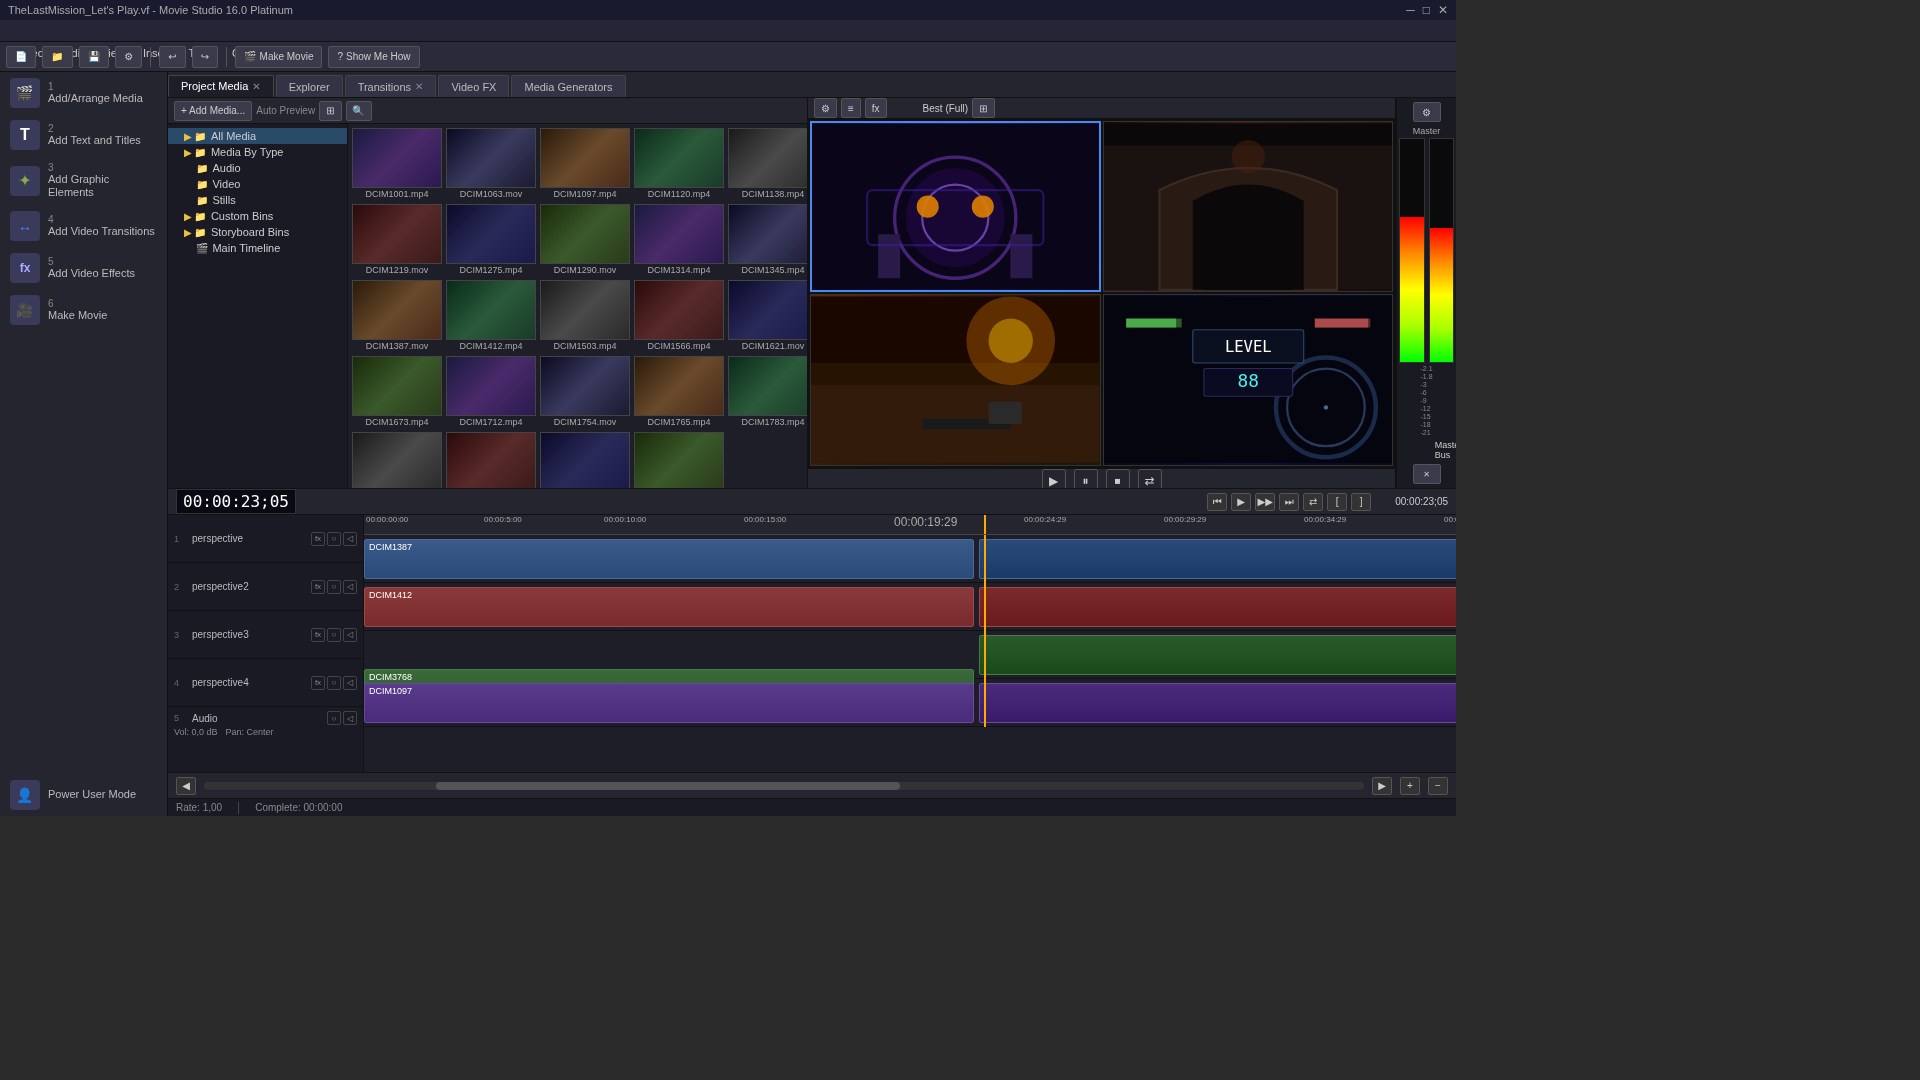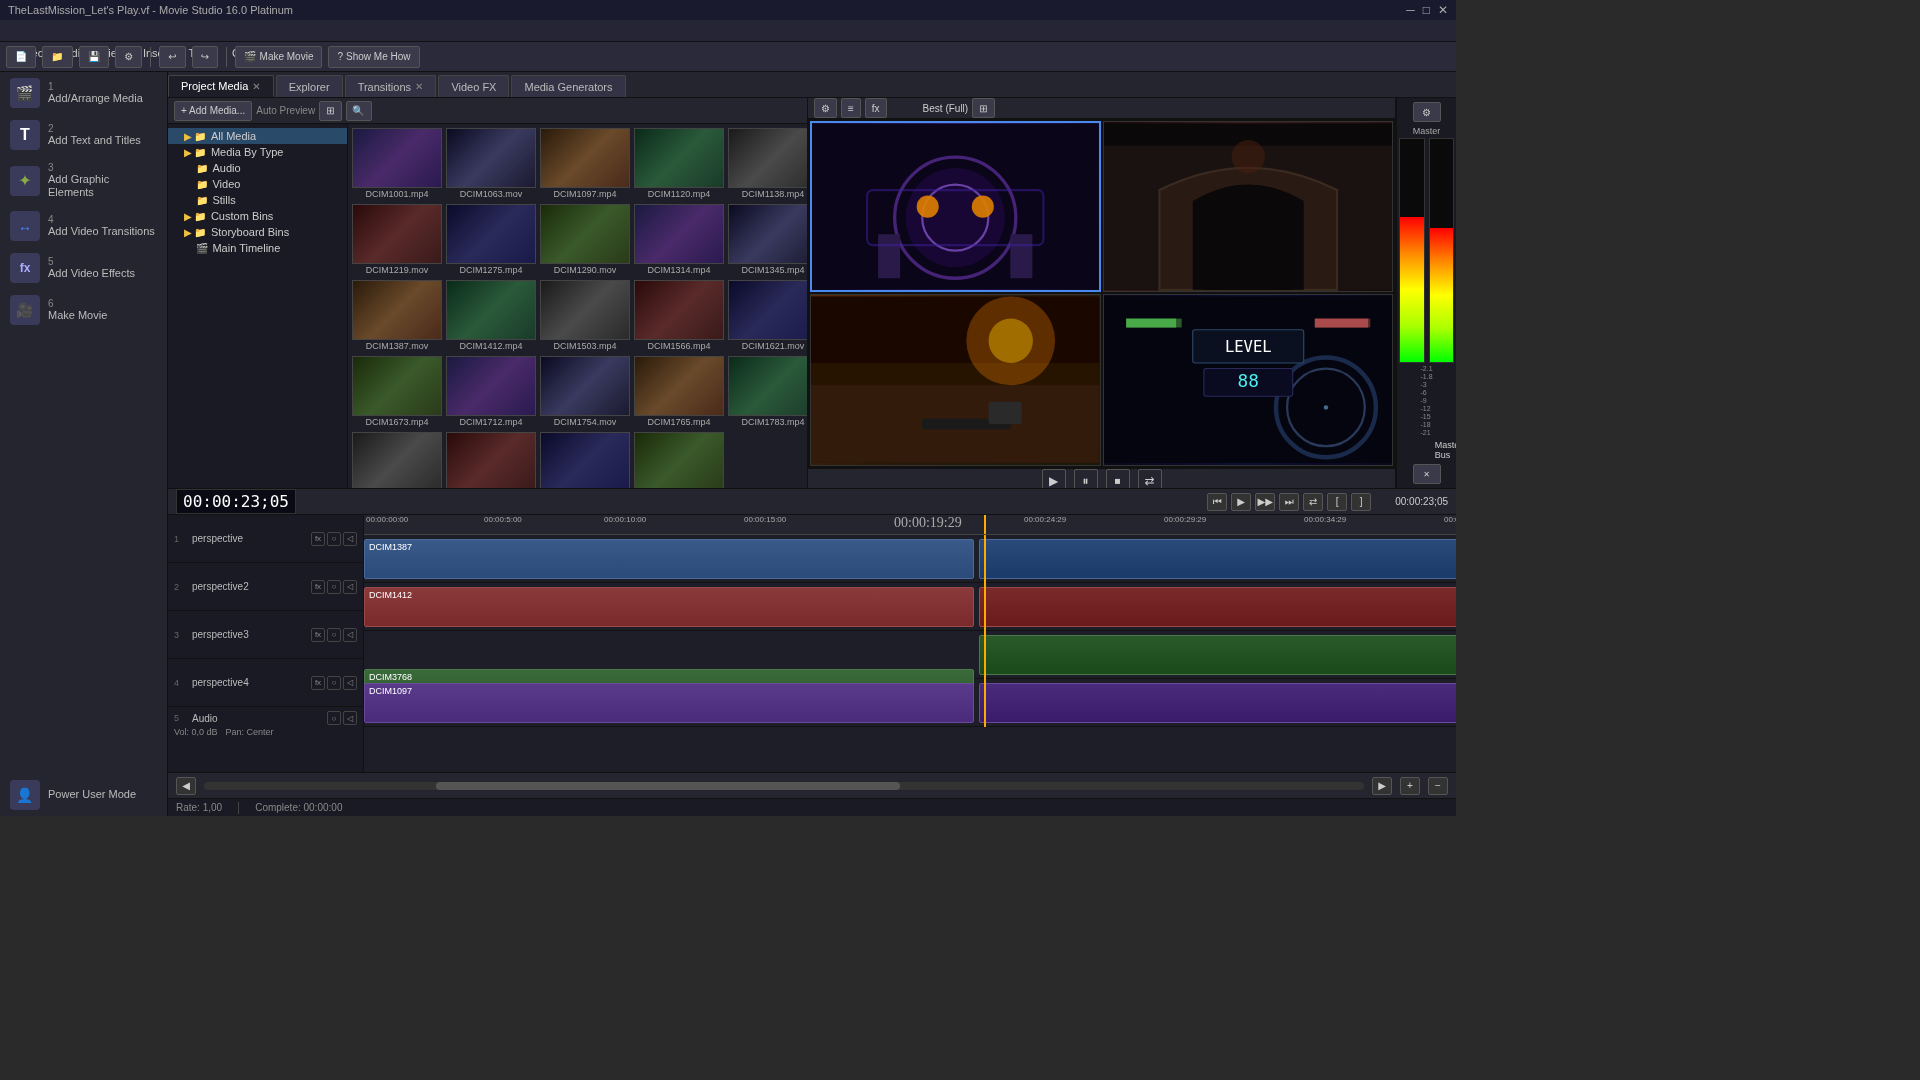--- a/index.html
+++ b/index.html
@@ -574,21 +574,21 @@
           </div>
         </div>
 
         <div id="timeline-content">
 
           <div id="timeline-ruler" style="position:relative;min-width:1200px;">
             <span style="position:absolute;left:2px;font-size:8px;color:#aaa;">00:00:00:00</span>
             <span style="position:absolute;left:120px;font-size:8px;color:#aaa;">00:00:5:00</span>
             <span style="position:absolute;left:240px;font-size:8px;color:#aaa;">00:00:10:00</span>
             <span style="position:absolute;left:380px;font-size:8px;color:#aaa;">00:00:15:00</span>
-            <span style="position:absolute;left:530px;font-size:14px;color:#aaa;font-family:Liberation Serif, serif;">00:00:19:29</span>
+            <span style="position:absolute;left:530px;font-size:12px;color:#aaa;">00:00:19:29</span>
             <span style="position:absolute;left:660px;font-size:8px;color:#aaa;">00:00:24:29</span>
             <span style="position:absolute;left:800px;font-size:8px;color:#aaa;">00:00:29:29</span>
             <span style="position:absolute;left:940px;font-size:8px;color:#aaa;">00:00:34:29</span>
             <span style="position:absolute;left:1080px;font-size:8px;color:#aaa;">00:00:39:29</span>
 
             <div style="position:absolute;left:620px;top:0;width:2px;height:100%;background:#ffaa00;"></div>
           </div>
 
           <div style="position:relative;min-width:1200px;">
 

